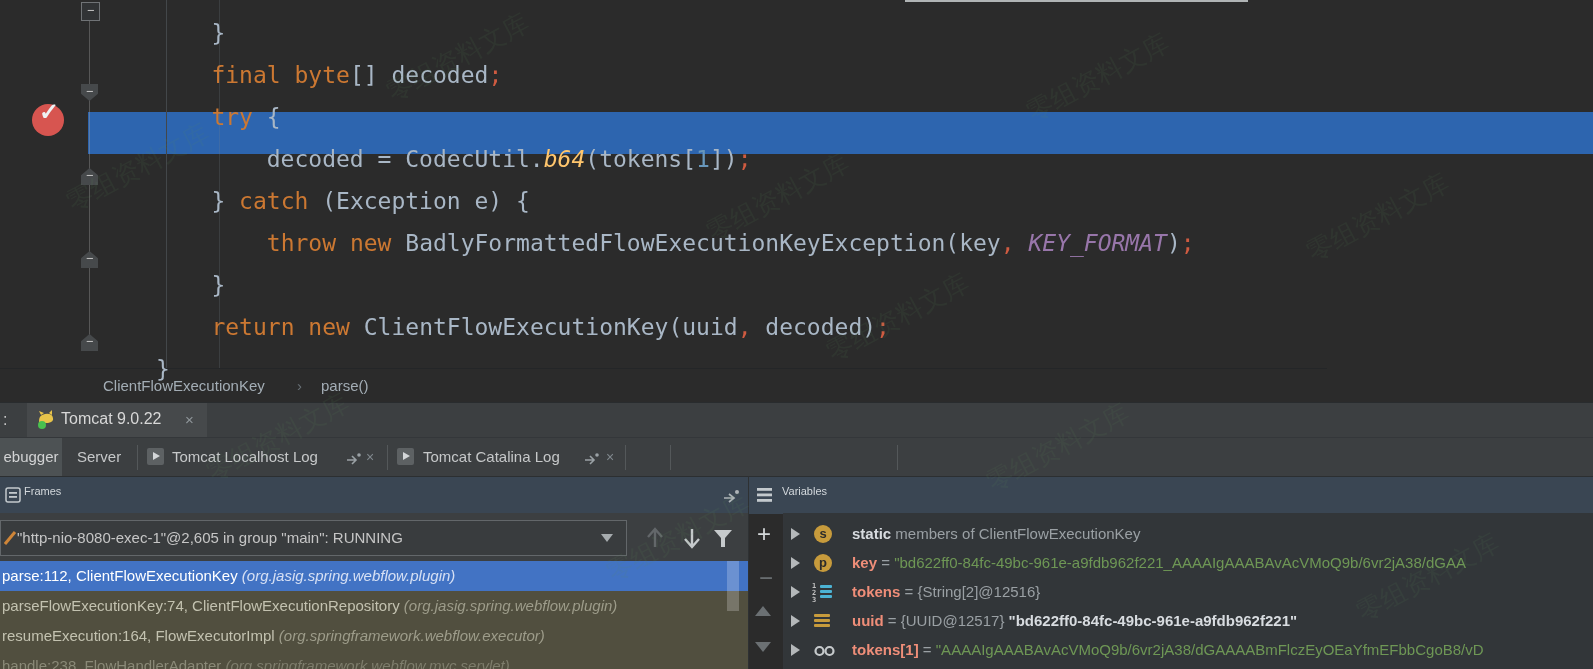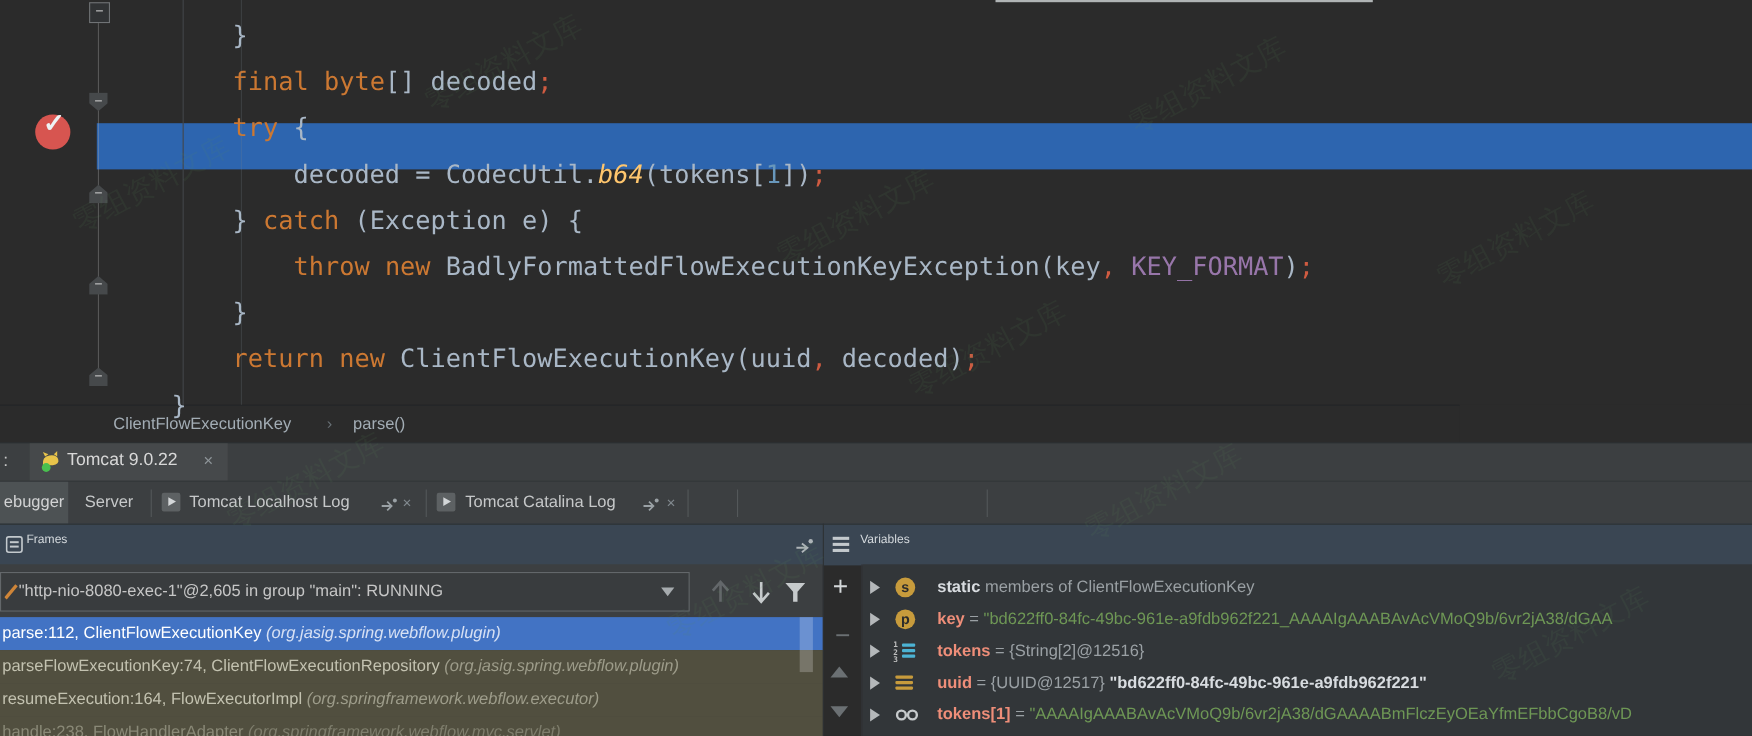--- a/index.html
+++ b/index.html
@@ -15,21 +15,21 @@
   #fold-line{left:89px;top:16px;width:1px;height:330px;background:rgba(170,170,170,.35);}
   .fold{width:17px;height:17px;background:#46494b;color:#c2c2c2;font:12px/15px "DejaVu Sans Mono",monospace;
         text-align:center;z-index:4;}
   .fold.sq{border:1px solid #707376;background:#313335;}
   .fold.down{clip-path:polygon(0 0,100% 0,100% 58%,50% 100%,0 58%);}
   .fold.up{clip-path:polygon(50% 0,100% 42%,100% 100%,0 100%,0 42%);}
   #breakpoint{left:32px;top:104px;width:32px;height:32px;border-radius:50%;background:#d75550;z-index:4;}
   #breakpoint .check{position:absolute;left:7px;top:-6px;color:#eef2f4;font-size:24px;font-weight:bold;}
   #code{left:156px;top:-11px;font:23px/42px "DejaVu Sans Mono",monospace;white-space:pre;z-index:2;}
   .c-kw{color:#cc7832;} .c-pl{color:#a9b7c6;} .c-pu{color:#cf5b41;}
-  .c-call{color:#ffc66d;font-style:italic;} .c-const{color:#9876aa;}
+  .c-call{color:#ffc66d;font-style:italic;} .c-const{color:#9876aa;font-style:italic;}
   .c-num{color:#6897bb;}
   
   #breadcrumb{left:0;top:368px;width:1327px;height:34px;background:#2b2b2b;border-top:1px solid #242628;
               font-size:15px;line-height:33px;color:#a3adb5;}
   
   #session-row{left:0;top:402px;width:1593px;height:35px;background:#3c3f41;border-top:1px solid #292c2e;}
   #session-prefix{left:3px;top:8px;font-size:16px;color:#c8c8c8;}
   #session-tab{left:27px;top:0;width:180px;height:35px;background:#46494b;}
   #session-tab .lbl{position:absolute;left:34px;top:7px;font-size:16px;color:#d8d8d8;}
   #session-tab .x{position:absolute;left:158px;top:8px;font-size:15px;color:#8f969a;}

